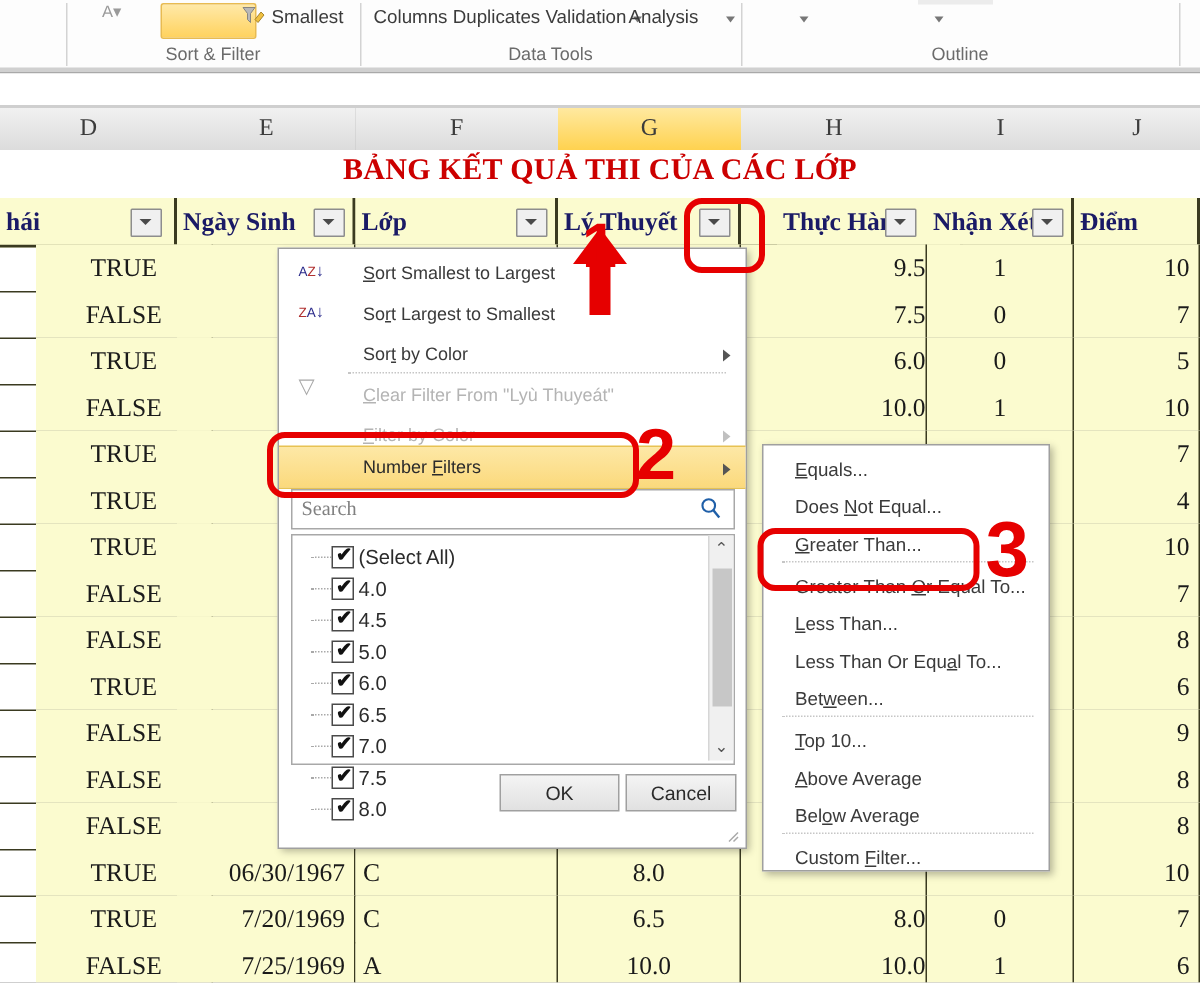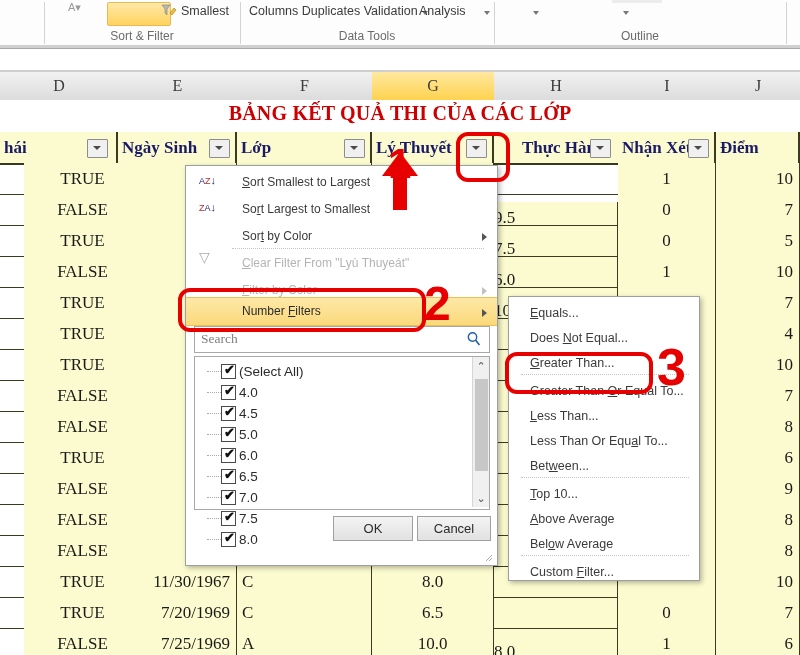--- a/index.html
+++ b/index.html
@@ -52,21 +52,21 @@
 
   .drow{position:absolute;left:0;width:800px;height:31px;border-bottom:1.5px solid #3a3a20;}
   .dcell{position:absolute;top:0;height:31px;background:#fbfbcf;
       border-right:1.5px solid #3a3a20;
       font-family:"Liberation Serif",serif;font-size:17px;color:#1a1a1a;
       line-height:31px;box-sizing:border-box;overflow:hidden;white-space:nowrap;}
   .c-d{left:0;width:118px;text-align:center;margin-left:24px;}
   .c-e{left:118px;width:119px;text-align:right;padding-right:6px;}
   .c-f{left:237px;width:135px;text-align:left;padding-left:5px;}
   .c-g{left:372px;width:122px;text-align:center;}
-  .c-h{left:494px;width:124px;text-align:left;margin-top:39px;}
+  .c-h{left:494px;width:124px;text-align:right;}
   .c-i{left:618px;width:98px;text-align:center;}
   .c-j{left:716px;width:84px;text-align:right;padding-right:6px;}
 
   
   .fdrop{position:absolute;left:185px;top:165px;width:311px;height:399px;
       background:#fff;border:1px solid #9f9f9f;box-shadow:2px 2px 5px rgba(0,0,0,.28);z-index:40;}
   .fitem{position:absolute;left:0;width:311px;height:28px;font-size:12px;color:#3a3a3a;
       line-height:28px;}
   .fitem .lbl{position:absolute;left:56px;top:0;white-space:nowrap;}
   .fitem.disabled .lbl{color:#b4b4b4;}
@@ -292,21 +292,21 @@
           <div class="dcell c-d">FALSE</div>
           <div class="dcell c-e">12/2</div>
           <div class="dcell c-f"></div>
           <div class="dcell c-g"></div>
           <div class="dcell c-h"></div>
           <div class="dcell c-i"></div>
           <div class="dcell c-j">8</div>
         </div>
         <div class="drow" style="top: 466px;">
           <div class="dcell c-d">TRUE</div>
-          <div class="dcell c-e">11/30/1967</div>
+          <div class="dcell c-e">06/30/1967</div>
           <div class="dcell c-f">C</div>
           <div class="dcell c-g">8.0</div>
           <div class="dcell c-h"></div>
           <div class="dcell c-i"></div>
           <div class="dcell c-j">10</div>
         </div>
         <div class="drow" style="top: 497px;">
           <div class="dcell c-d">TRUE</div>
           <div class="dcell c-e">7/20/1969</div>
           <div class="dcell c-f">C</div>

